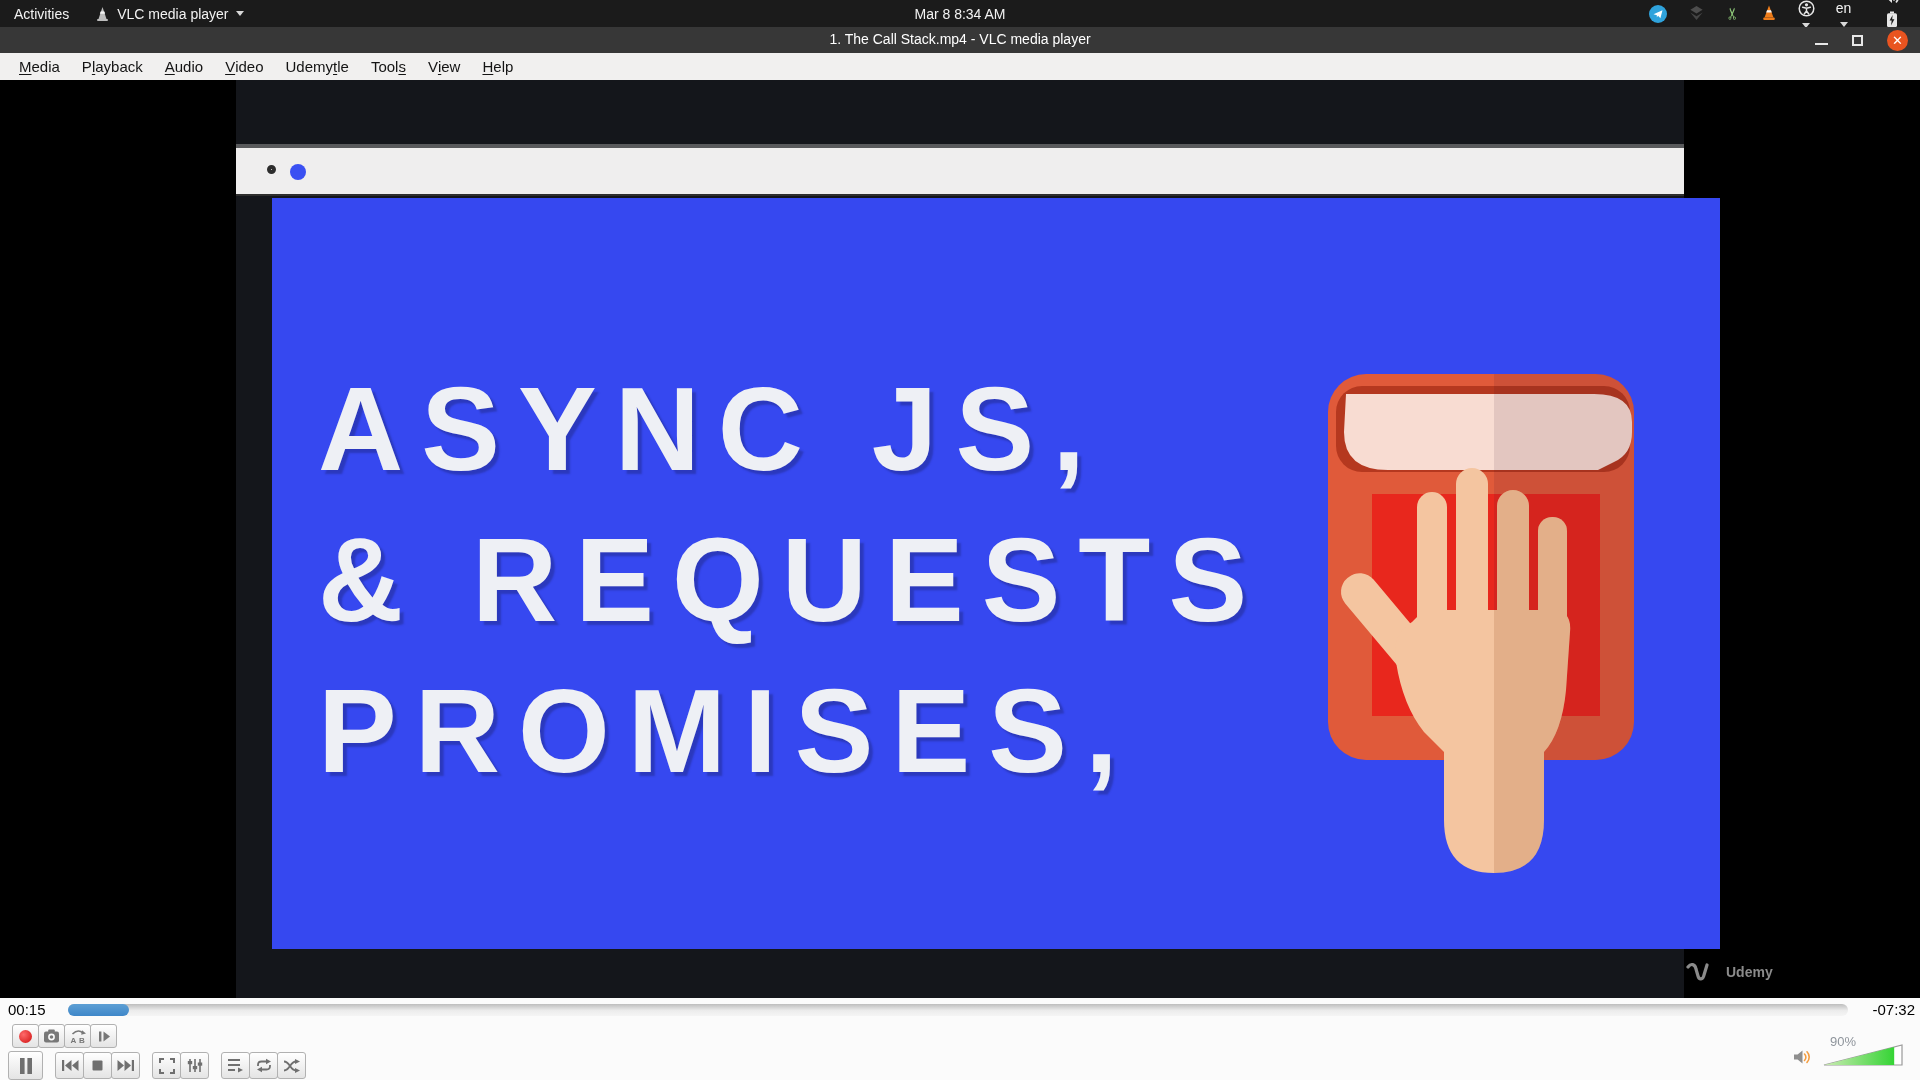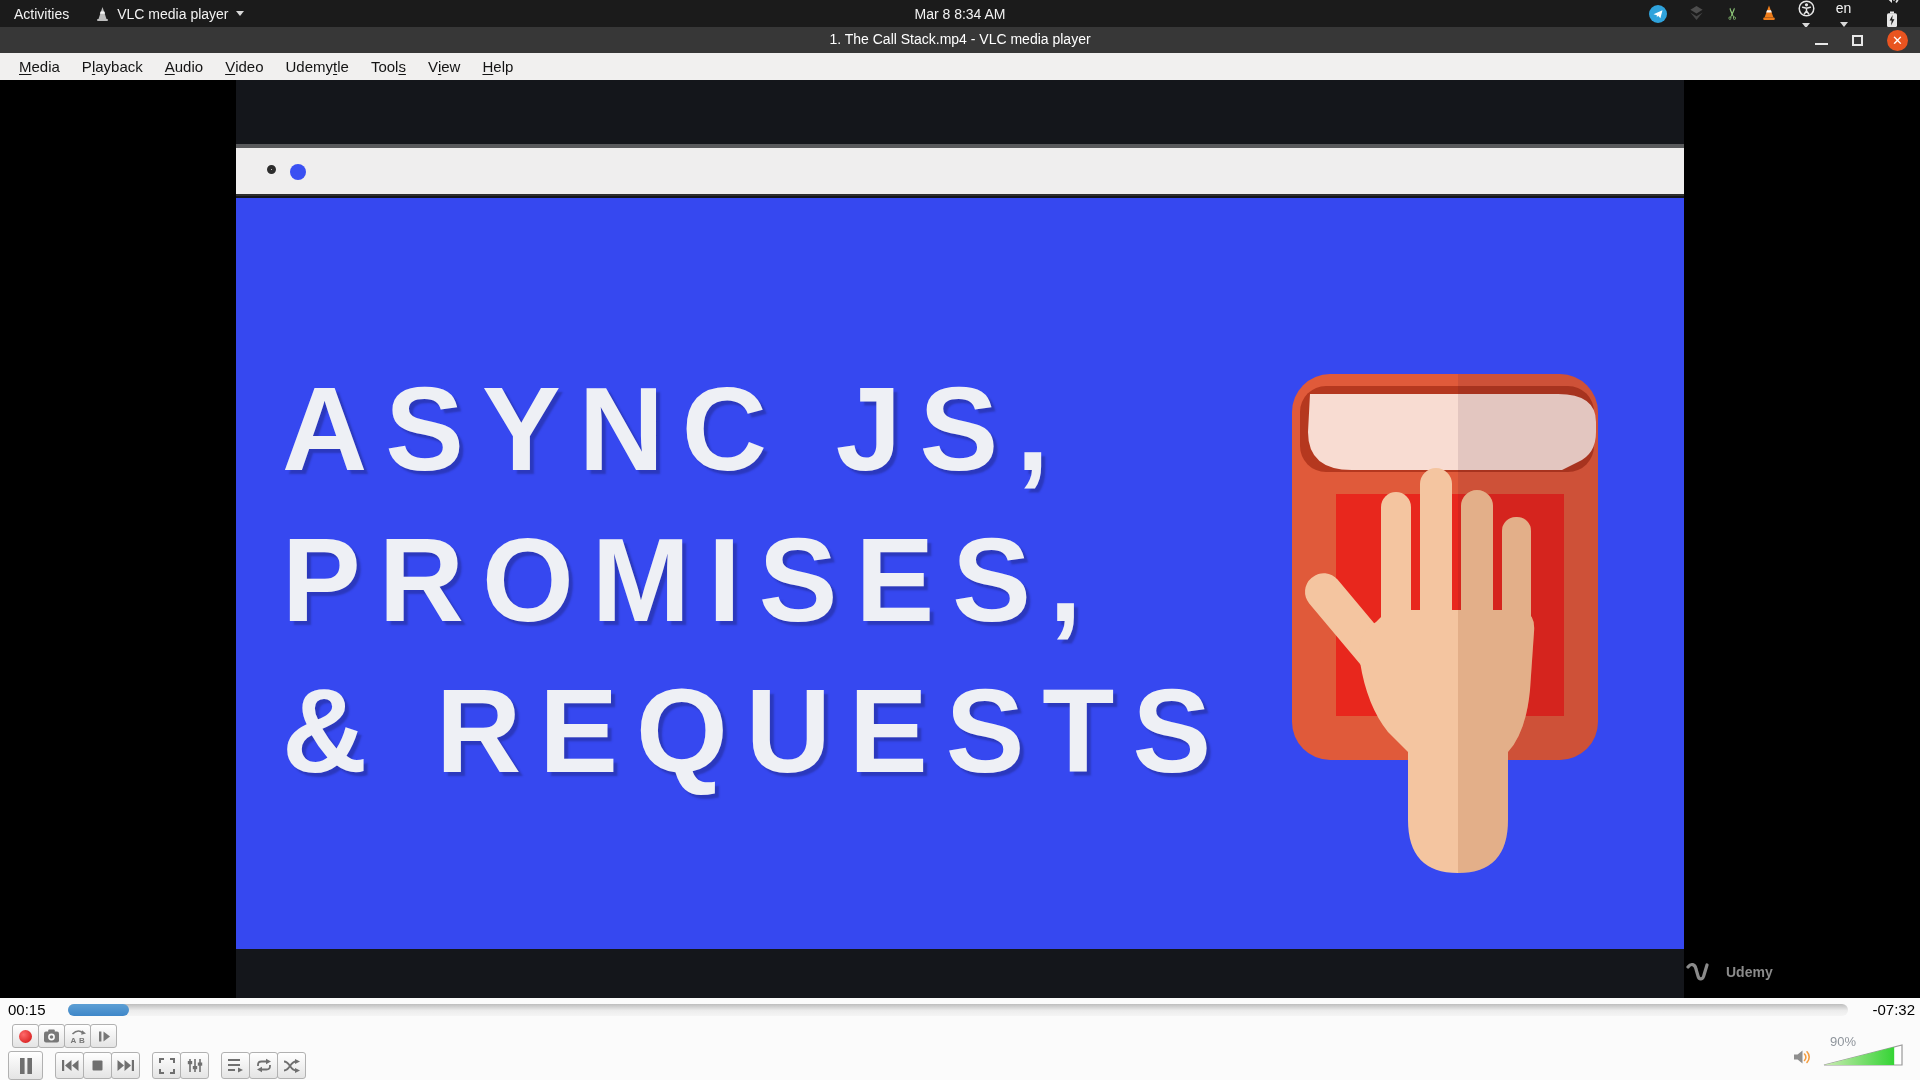--- a/index.html
+++ b/index.html
@@ -209,25 +209,25 @@
   </div>
 
   <div class="video-area">
     <div class="video-frame">
 
       <div class="slide-topbar">
         <span class="dot-ring"></span>
         <span class="dot-blue"></span>
       </div>
 
-      <div class="slide" style="background: rgb(54, 72, 240);">
+      <div class="slide" style="background: rgb(54, 72, 240); margin-left: 36px;">
         <div class="slide-text" style="color: rgb(238, 240, 245);">
           <div>ASYNC JS,</div>
+          <div>&amp; REQUESTS</div>
           <div>PROMISES,</div>
-          <div>&amp; REQUESTS</div>
         </div>
 
         <svg class="book-illustration" viewBox="0 0 340 560">
           <defs>
             <clipPath id="bookclip">
                 <rect x="12" y="14" width="306" height="386" rx="38"></rect>
               </clipPath>
             <clipPath id="handclip">
               <rect x="101" y="132" width="30" height="162" rx="15"></rect>
               <rect x="140" y="108" width="32" height="188" rx="16"></rect>

